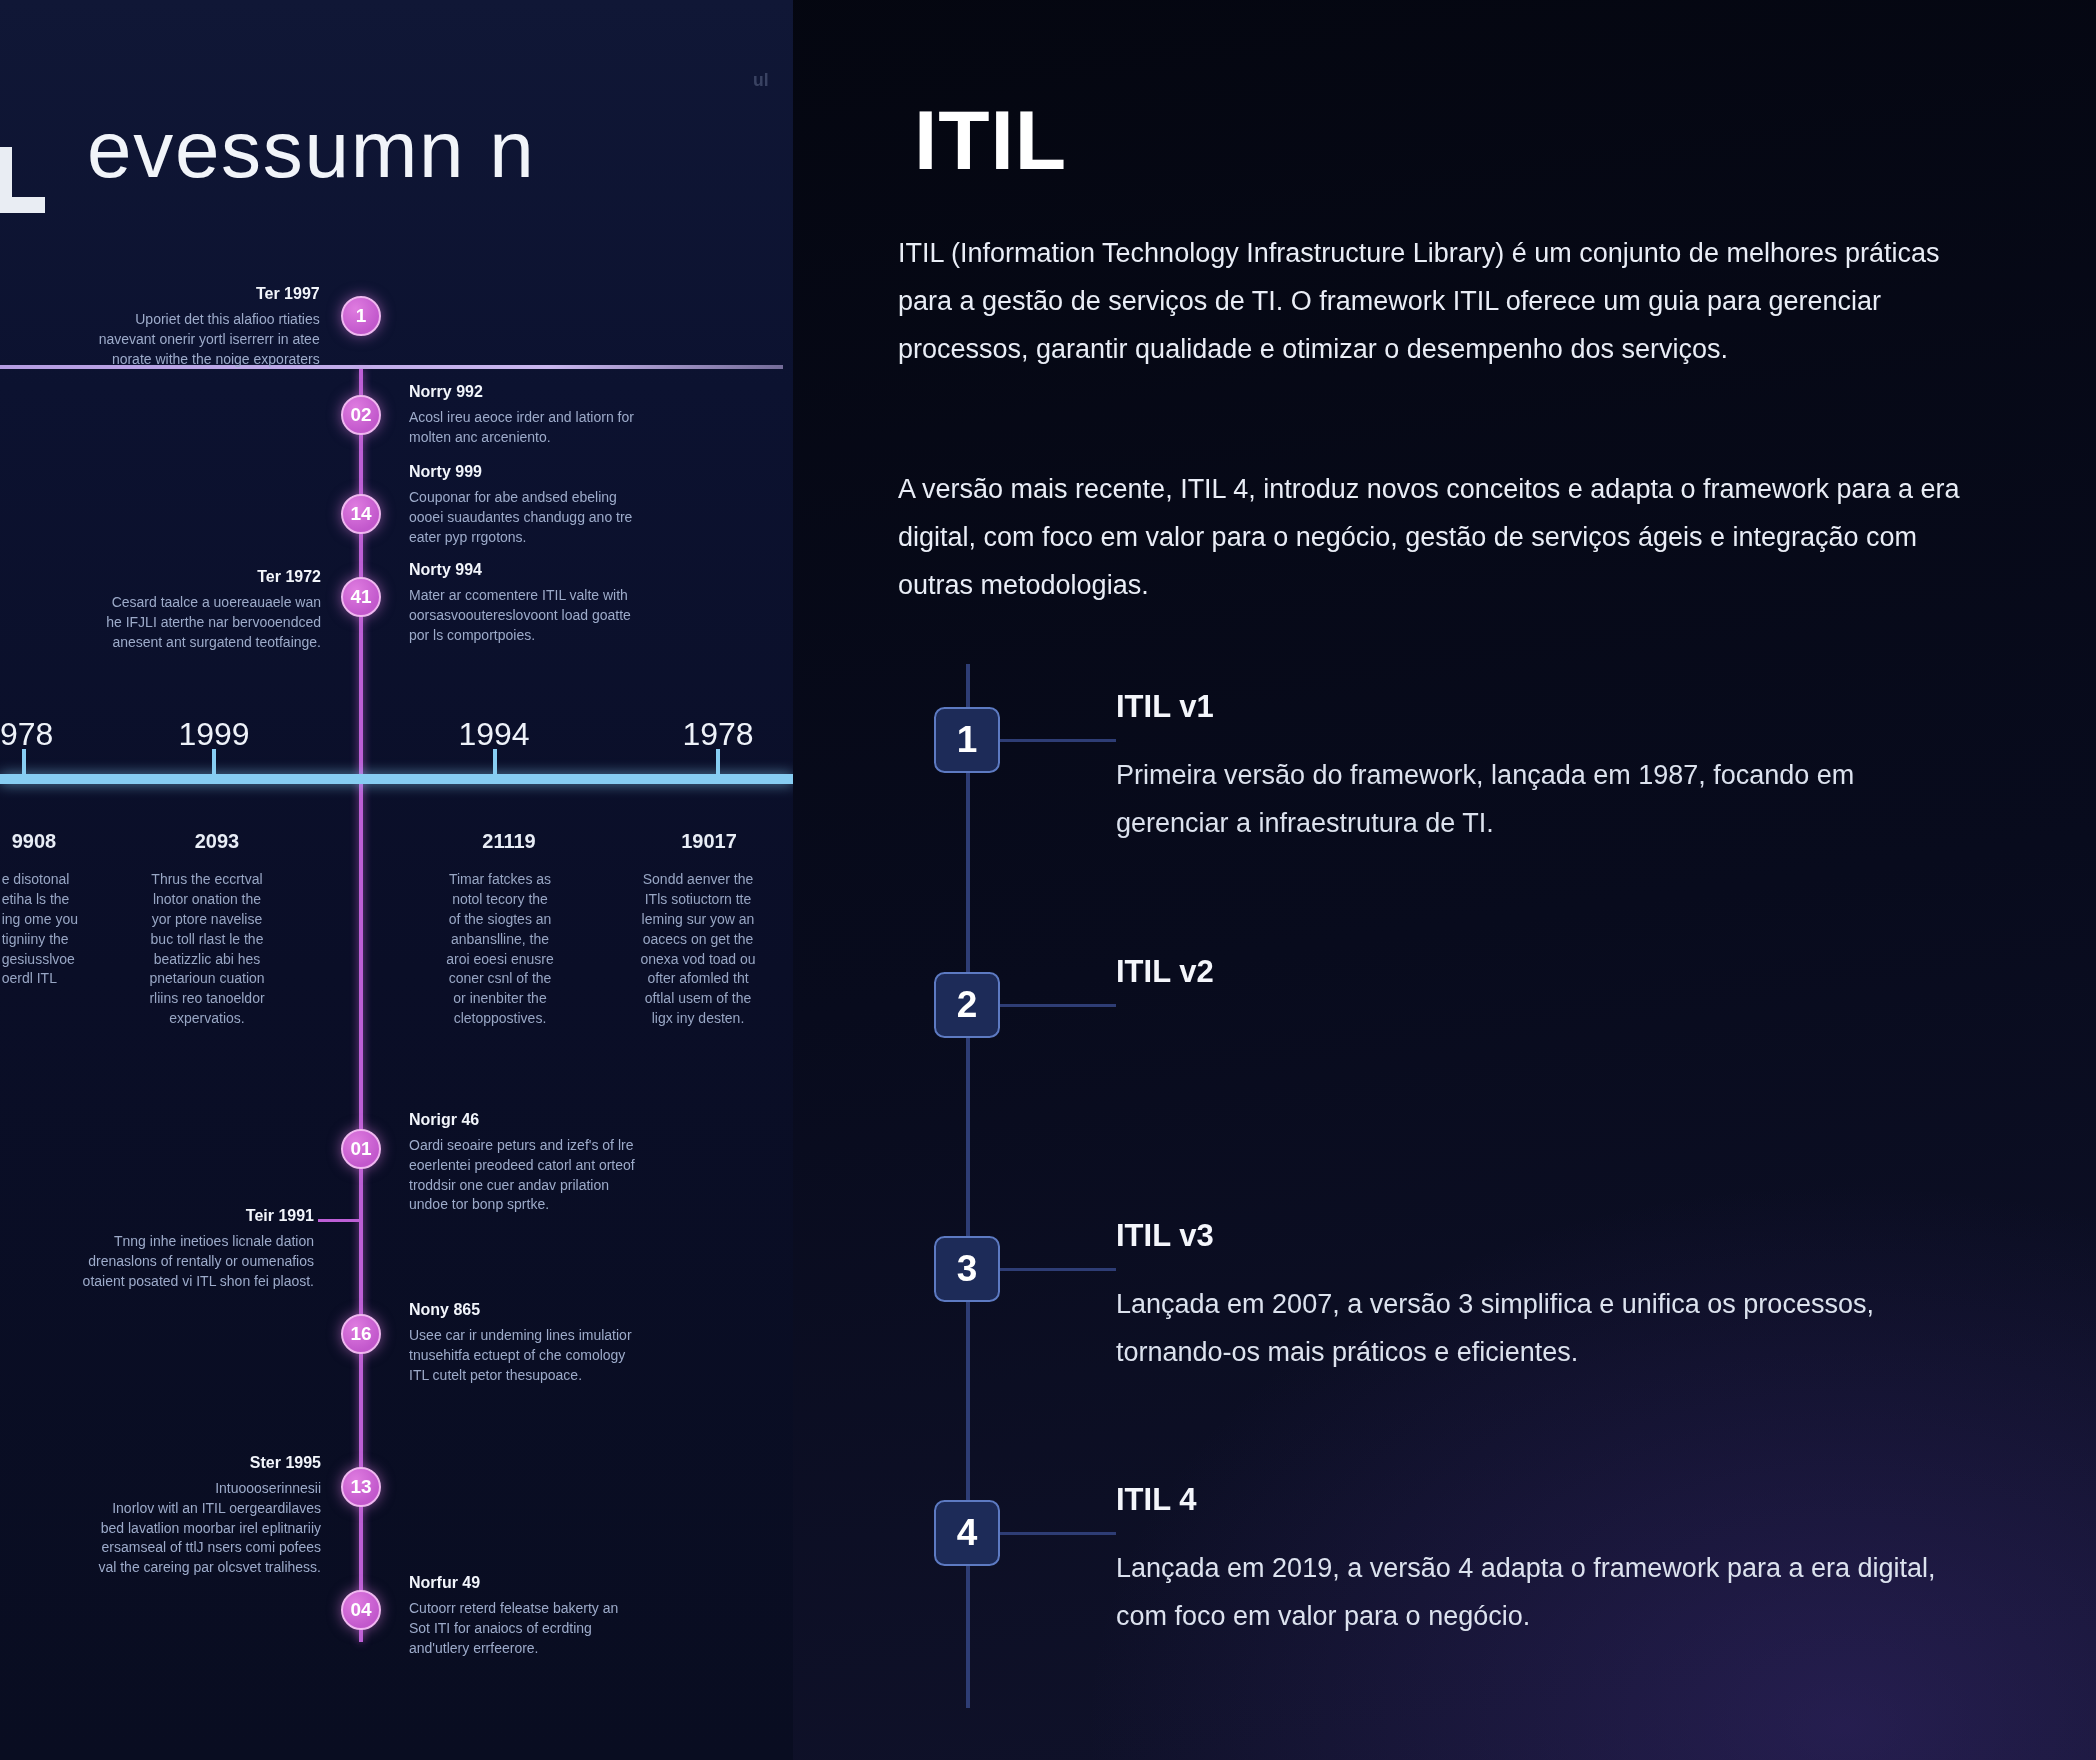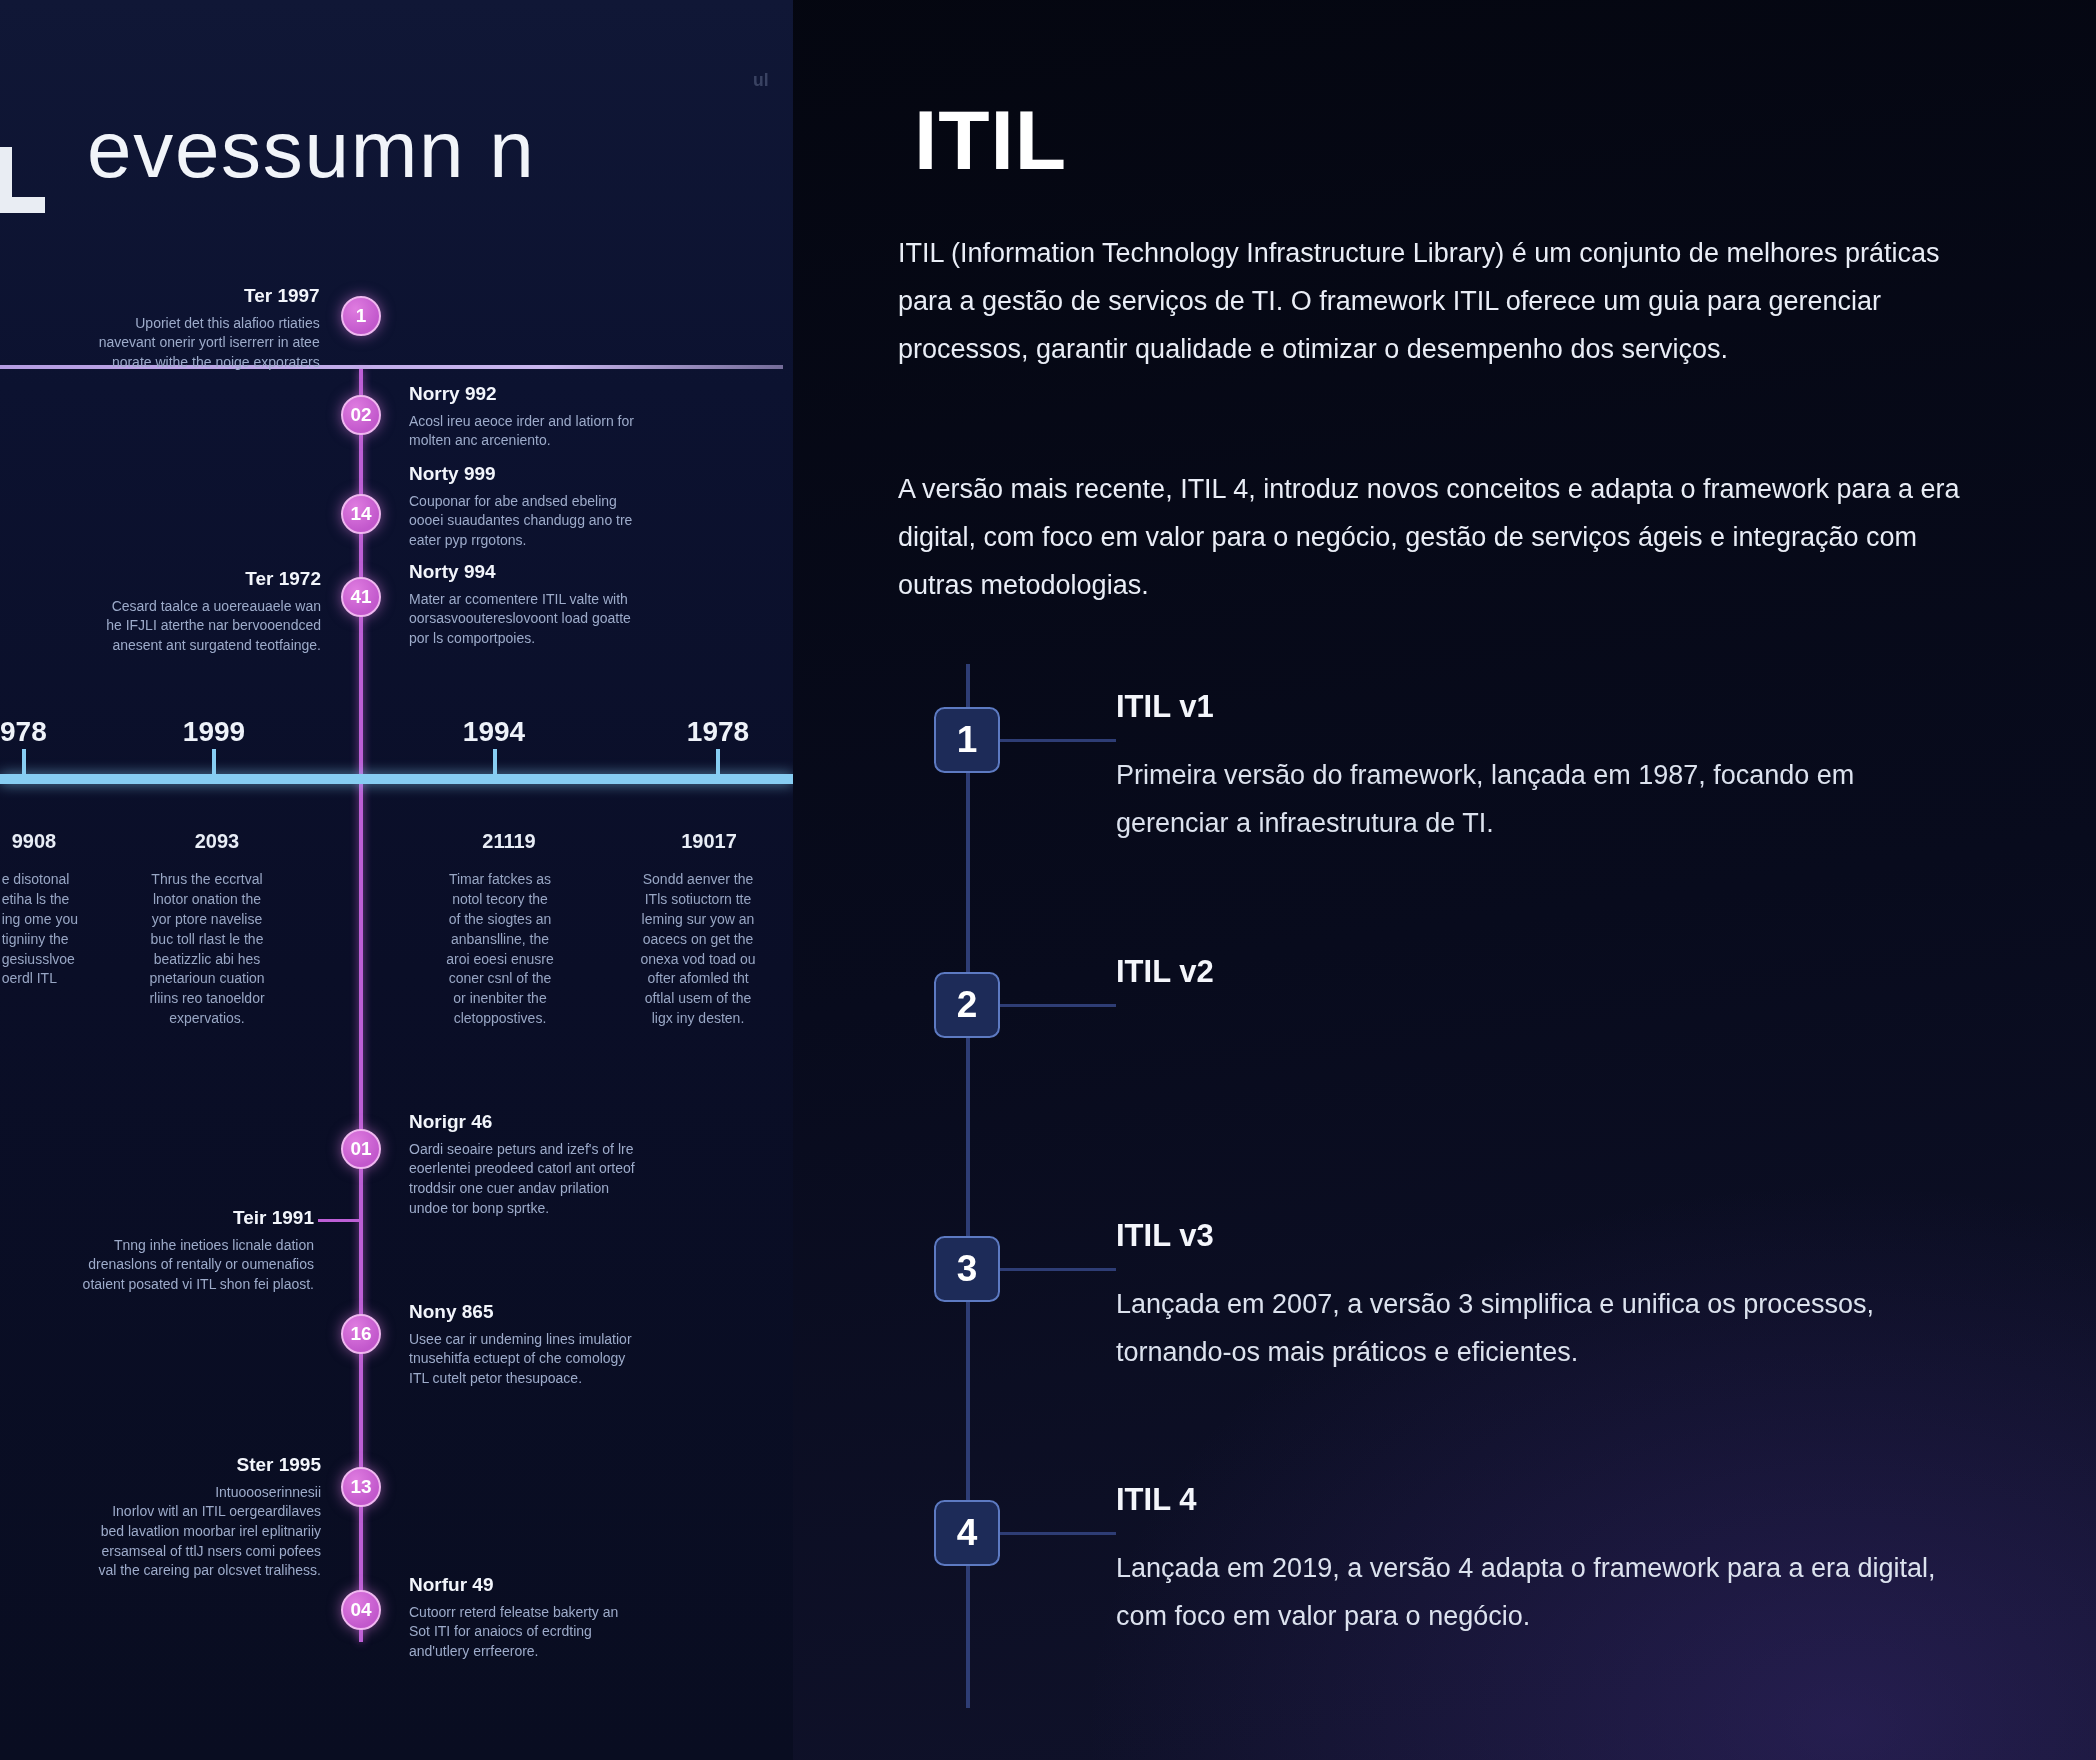--- a/index.html
+++ b/index.html
@@ -30,26 +30,26 @@
   .vline-left { width:3.5px; background:var(--timeline-purple); box-shadow:0 0 8.7px rgba(199,100,216,0.75); }
   .hconn { height:2.6px; background:var(--timeline-purple); }
   .node {
     width:40px; height:40px; border-radius:50%;
     background:radial-gradient(circle at 35% 30%, #df7ce0, var(--node-fill) 70%);
     border:2.6px solid var(--node-border);
     color:#fff; font-weight:bold; font-size:19px;
     display:flex; align-items:center; justify-content:center;
     box-shadow:0 0 14px rgba(216,122,222,0.55);
   }
-  .lbl-title { font-size:19px; font-weight:bold; color:#f2f5fb; line-height:1.15; }
+  .lbl-title { font-size:16px; font-weight:bold; color:#f2f5fb; line-height:1.15; }
   .lbl-caption { margin-top:7px; font-size:14px; color:#9dabca; line-height:1.4; white-space:pre-line; }
   .ta-right { text-align:right; }
   .axis { height:9.6px; background:var(--axis-blue); box-shadow:0 0 14px rgba(134,205,242,0.65); }
   .tick { width:3.5px; background:var(--axis-blue); }
-  .year { font-size:28px; font-weight:bold; color:#eef2f9; }
+  .year { font-size:32px; font-weight:normal; color:#eef2f9; }
   .axis-val { font-size:20px; font-weight:bold; color:#e8edf6;margin-left:10px; }
   .axis-col { font-size:14px; color:#98a6c4; line-height:1.42; white-space:pre-line; text-align:center; }
   .center { text-align:center; }
 
   
   .right-panel { position:absolute; left:793px; top:0; width:1303px; height:1761px; }
   .rp-title { position:absolute; left:105px; top:98px; font-size:84px; font-weight:bold; color:#ffffff; line-height:1; letter-spacing:0.9px;margin-left:16px; }
   .rp-para { position:absolute; left:105px; width:1079px; font-size:27px; line-height:1.78; color:#e9edf6; }
   .rp-vline { position:absolute; left:173px; width:3.5px; background:var(--panel-line-blue); }
   .tl-group { position:absolute; left:0; width:1303px; height:210px; }

